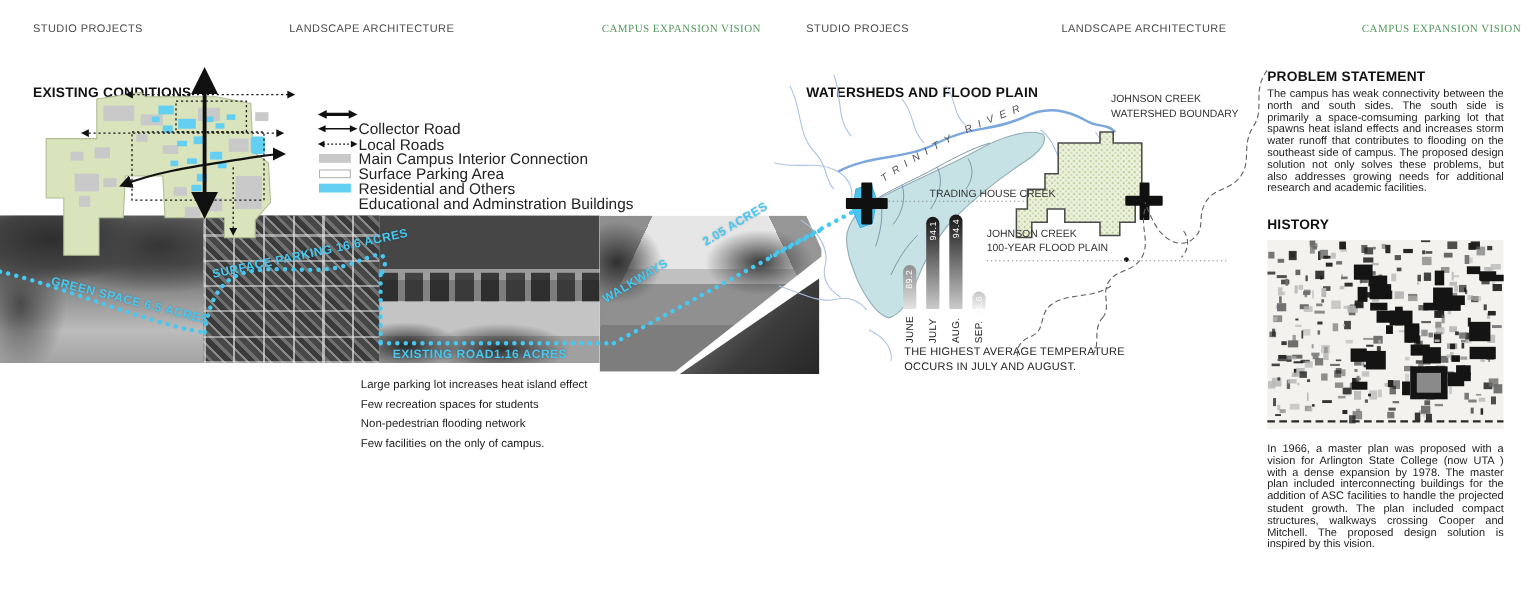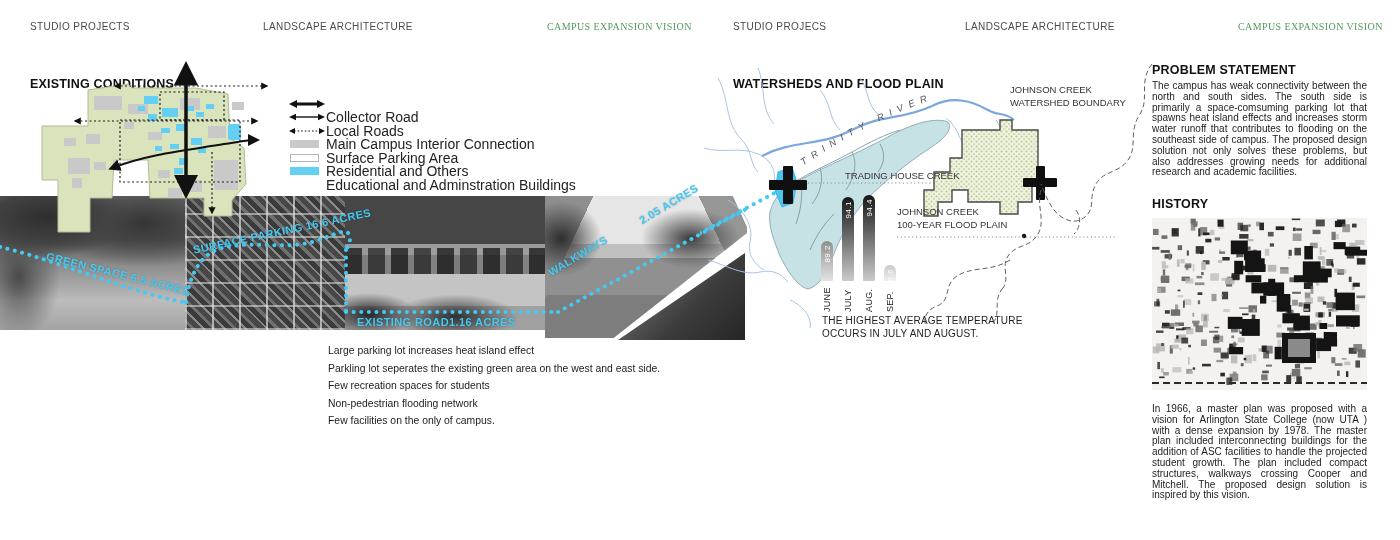--- a/index.html
+++ b/index.html
@@ -199,21 +199,20 @@
 
   <div class="anno" style="left:48px;top:250px;transform:rotate(14deg);transform-origin:left top;">GREEN SPACE 6.5 ACRES</div>
   <div class="anno" style="left:192px;top:244px;transform:rotate(-12deg);transform-origin:left top;">SURFACE PARKING 16.6 ACRES</div>
   <div class="anno" style="left:357px;top:316px;">EXISTING ROAD</div>
   <div class="anno" style="left:449px;top:316px;">1.16 ACRES</div>
   <div class="anno" style="left:546px;top:268px;transform:rotate(-31deg);transform-origin:left top;">WALKWAYS</div>
   <div class="anno" style="left:637px;top:216px;transform:rotate(-31deg);transform-origin:left top;">2.05 ACRES</div>
 
   <div class="abs" style="left:328px;top:342px;">
     <div class="obs-line">Large parking lot  increases heat island effect</div>
-    <div class="obs-line">Parkling lot seperates the existing green area on the west and east side.</div>
     <div class="obs-line">Few recreation spaces for students</div>
     <div class="obs-line">Non-pedestrian flooding network</div>
     <div class="obs-line">Few facilities on the only of campus.</div>
   </div>
 
   <div class="abs sec-title" style="left:733px;top:77px;">WATERSHEDS AND FLOOD PLAIN</div>
 
   <svg class="abs" style="left:700px;top:60px;z-index:1;" width="480" height="280" viewBox="0 0 480 280">
     <defs>
       <pattern id="gdots" width="5" height="5" patternUnits="userSpaceOnUse">

